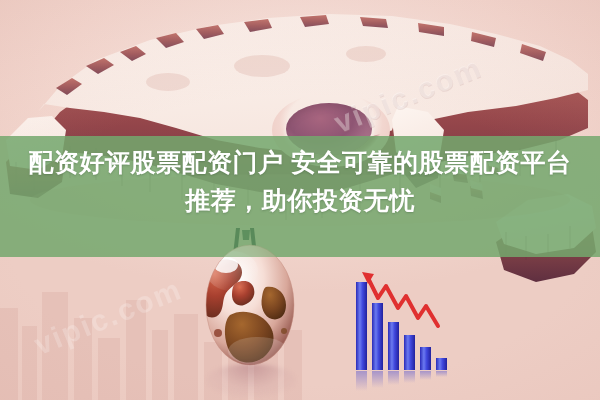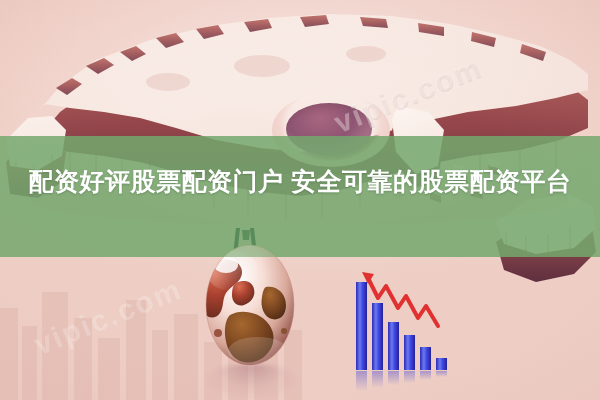--- a/index.html
+++ b/index.html
@@ -429,15 +429,16 @@
       </g>
     </svg>
   </div>
 
   <div class="bg-vignette"></div>
 
   <div class="green-band"></div>
 
   <div class="headline">
     <div class="line">配资好评股票配资门户 安全可靠的股票配资平台</div>
+    <div class="line">推荐，助你投资无忧</div>
   </div>
 
 </div>
 
 </body></html>

